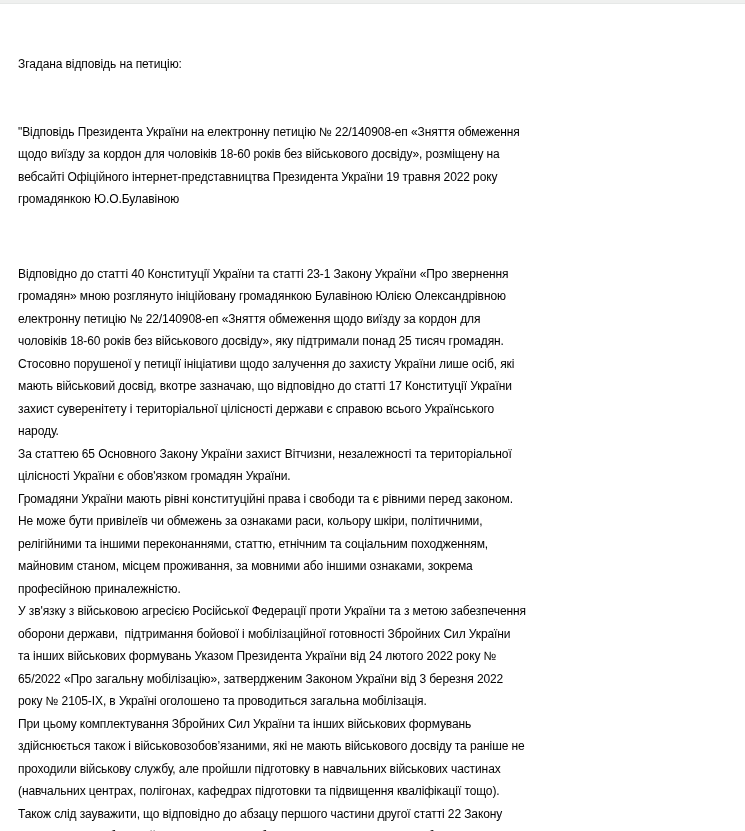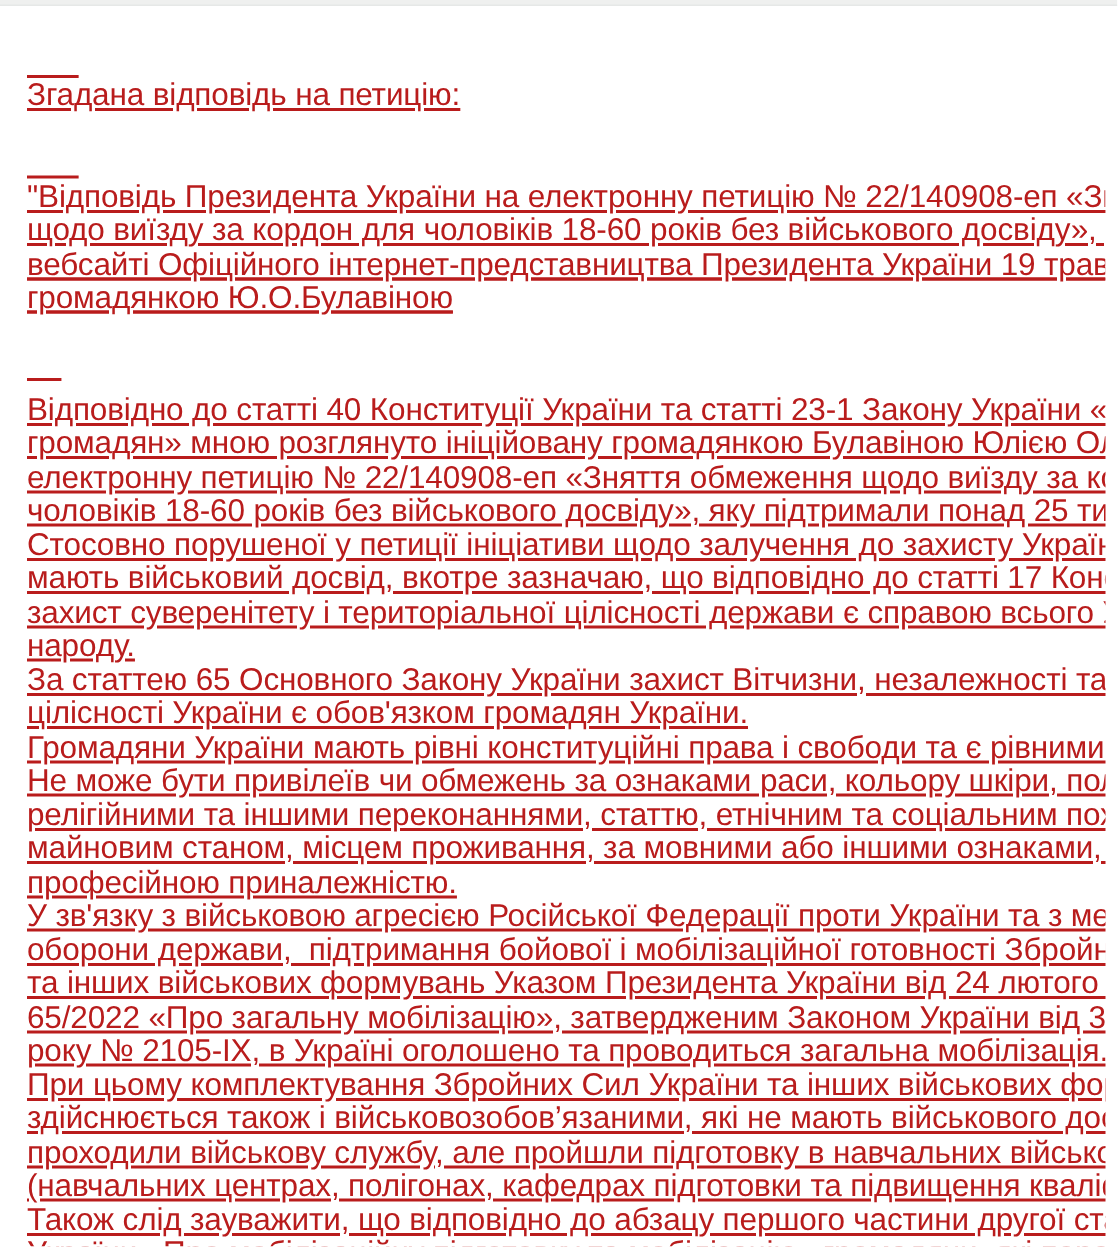--- a/index.html
+++ b/index.html
@@ -20,27 +20,26 @@
     height: 4px;
     background: #eff0ef;
     border-bottom: 1px solid #e6e8e7;
     box-sizing: border-box;
   }
   .content {
     padding: 4px 8px 0 18px;
     color: #303236;
   }
   .text-block {
-    font-size: 21px;
+    font-size: 12px;
     line-height: 22.5px;
     letter-spacing: -0.1px;
     white-space: pre; 
     overflow: hidden;
-    color: #b91c1c;
-    text-decoration: underline;
+    color: #000000;
   }
   .header-block { margin: 0; }
   .body-block { margin-top: 7px; }
 </style>
 </head>
 <body>
 
 <div class="page">
 
   <div class="top-strip"></div>

